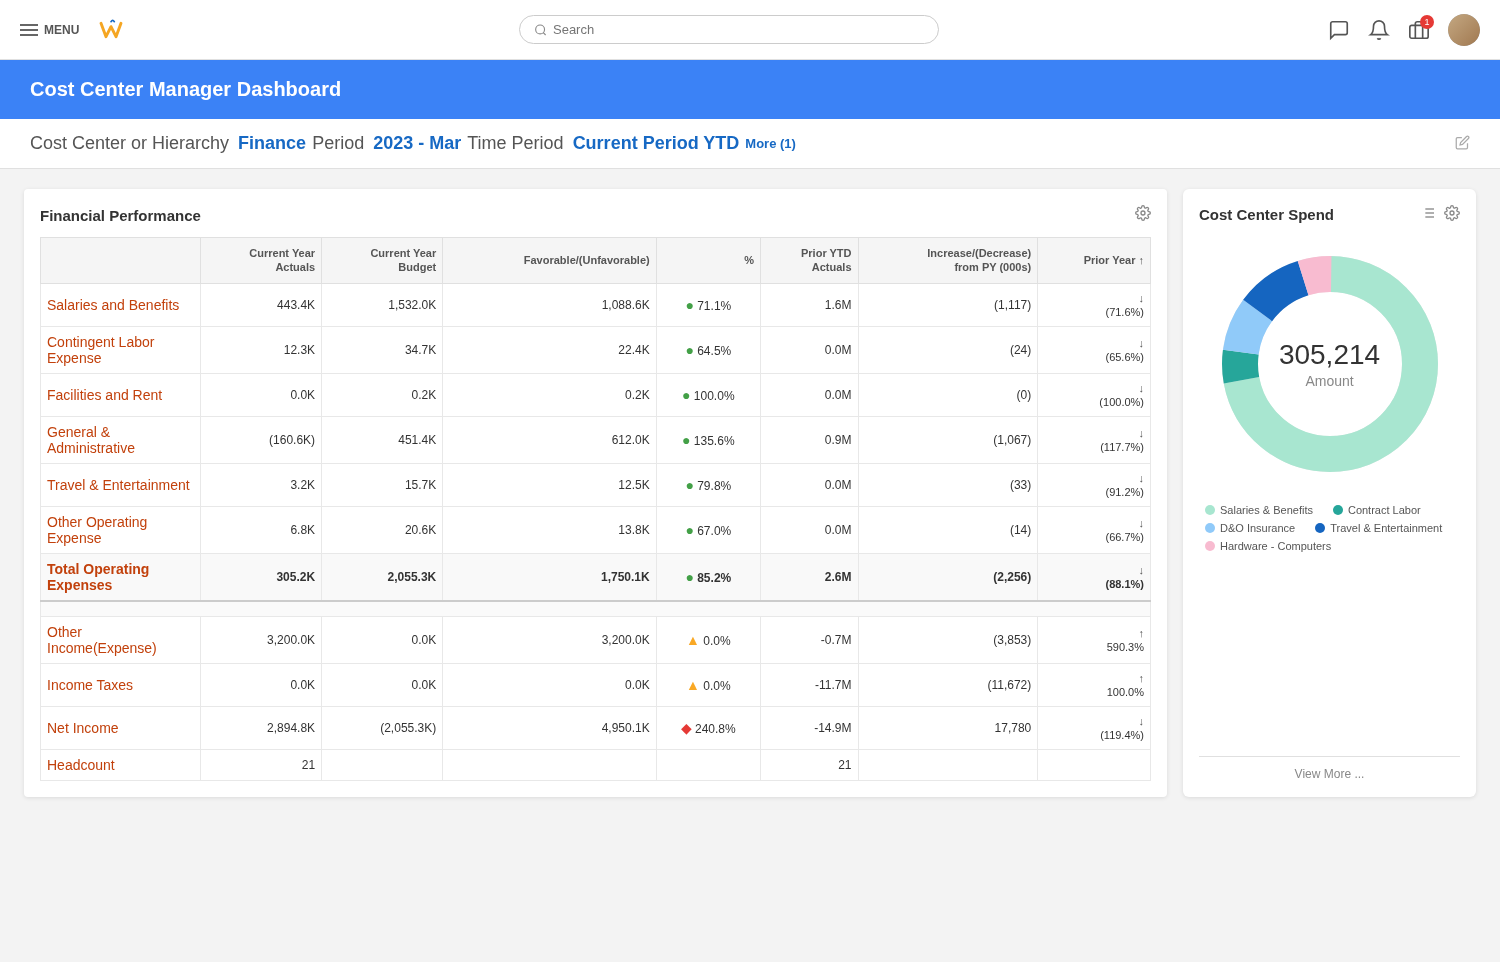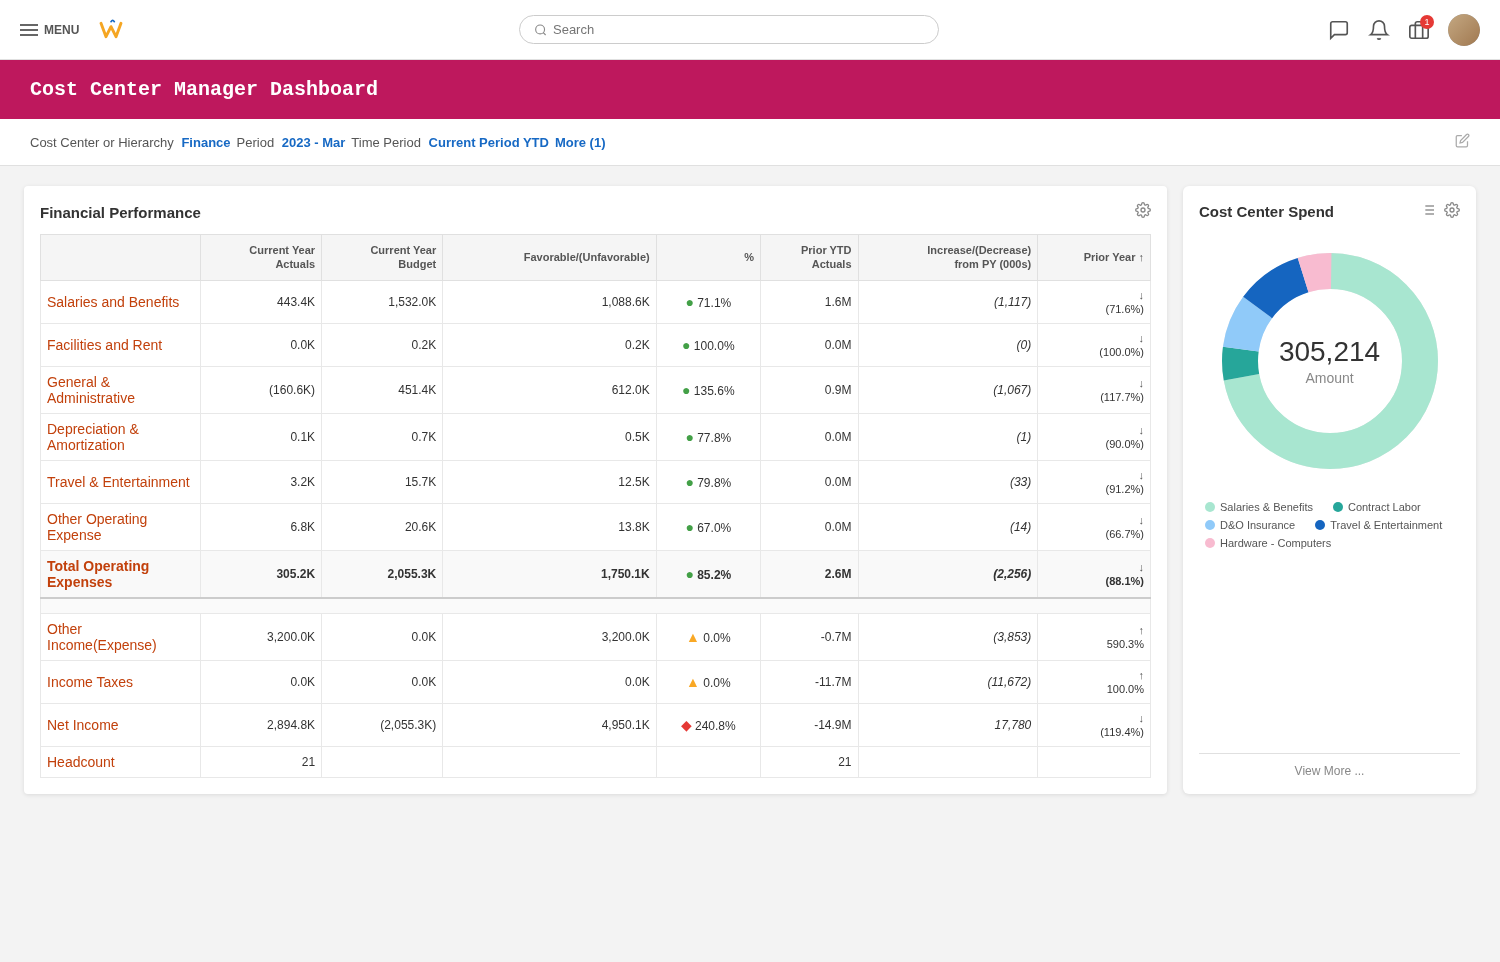--- a/index.html
+++ b/index.html
@@ -59,35 +59,34 @@
       font-size: 9px;
       border-radius: 50%;
       width: 14px; height: 14px;
       display: flex; align-items: center; justify-content: center;
     }
     .avatar { width: 32px; height: 32px; border-radius: 50%; background: #b0b0b0; overflow: hidden; cursor: pointer; }
     .avatar-img { width: 100%; height: 100%; background: linear-gradient(135deg, #c4a882, #a07850); border-radius: 50%; }
 
     
     .page-header {
-      background: #be185d;
+      background: #3b82f6;
       padding: 18px 30px;
-      font-family: Liberation Mono, monospace;
     }
     .page-title { color: white; font-size: 20px; font-weight: 700; }
 
     
     .filter-bar {
       background: #fff;
       padding: 14px 30px;
       display: flex;
       align-items: center;
       border-bottom: 1px solid #e0e0e0;
     }
-    .filter-item { font-size: 13px; margin-right: 6px; }
+    .filter-item { font-size: 18px; margin-right: 6px; }
     .filter-label { color: #555; font-weight: 500; }
     .filter-value { color: #1769c4; font-weight: 600; margin-left: 4px; }
     .filter-more { color: #1769c4; font-weight: 600; cursor: pointer; }
     .edit-icon { margin-left: auto; color: #888; cursor: pointer; font-size: 15px; }
 
     
     .main-content {
       display: flex;
       gap: 16px;
       padding: 20px 24px;
@@ -139,21 +138,21 @@
     .fp-table .total-row td:first-child { font-weight: 700; }
     .link-blue { color: #1769c4; }
     .link-paren { color: #1769c4; }
     .pct-cell { text-align: center !important; }
     .dot-green { color: #43a047; font-size: 14px; }
     .dot-yellow { color: #f9a825; font-size: 14px; }
     .dot-red { color: #e53935; font-size: 14px; }
     .arrow-down { color: #555; font-size: 11px; }
     .arrow-up { color: #555; font-size: 11px; }
     .pct-sub { color: #333; font-size: 11px; }
-    .neg-paren { color: #333; font-style: italic; }
+    .neg-paren { color: #333; }
     .separator-row td { border-top: 2px solid #ccc; height: 12px; background: #fafafa; }
 
     
     .spend-panel {
       width: 293px;
       background: #fff;
       border-radius: 6px;
       box-shadow: 0 1px 4px rgba(0,0,0,0.1);
       padding: 16px;
       display: flex;
@@ -310,48 +309,48 @@
     <td>Salaries and Benefits</td>
     <td class="link-blue">443.4K</td>
     <td class="link-blue">1,532.0K</td>
     <td class="link-blue">1,088.6K</td>
     <td class="pct-cell"><span class="dot-green">●</span> 71.1%</td>
     <td>1.6M</td>
     <td class="neg-paren">(1,117)</td>
     <td><span class="arrow-down">↓</span><br><span class="pct-sub">(71.6%)</span></td>
   </tr>
           <tr>
+    <td>Contingent Labor Expense</td>
+    <td class="link-blue">12.3K</td>
+    <td class="link-blue">34.7K</td>
+    <td class="link-blue">22.4K</td>
+    <td class="pct-cell"><span class="dot-green">●</span> 64.5%</td>
+    <td>0.0M</td>
+    <td class="neg-paren">(24)</td>
+    <td><span class="arrow-down">↓</span><br><span class="pct-sub">(65.6%)</span></td>
+  </tr>
+          <tr>
     <td>Facilities and Rent</td>
     <td class="link-paren">0.0K</td>
     <td class="link-blue">0.2K</td>
     <td class="link-blue">0.2K</td>
     <td class="pct-cell"><span class="dot-green">●</span> 100.0%</td>
     <td>0.0M</td>
     <td class="neg-paren">(0)</td>
     <td><span class="arrow-down">↓</span><br><span class="pct-sub">(100.0%)</span></td>
   </tr>
           <tr>
     <td>General &amp; Administrative</td>
     <td class="link-paren">(160.6K)</td>
     <td class="link-blue">451.4K</td>
     <td class="link-blue">612.0K</td>
     <td class="pct-cell"><span class="dot-green">●</span> 135.6%</td>
     <td>0.9M</td>
     <td class="neg-paren">(1,067)</td>
     <td><span class="arrow-down">↓</span><br><span class="pct-sub">(117.7%)</span></td>
-  </tr>
-          <tr>
-    <td>Depreciation &amp; Amortization</td>
-    <td class="link-blue">0.1K</td>
-    <td class="link-blue">0.7K</td>
-    <td class="link-blue">0.5K</td>
-    <td class="pct-cell"><span class="dot-green">●</span> 77.8%</td>
-    <td>0.0M</td>
-    <td class="neg-paren">(1)</td>
-    <td><span class="arrow-down">↓</span><br><span class="pct-sub">(90.0%)</span></td>
   </tr>
           <tr>
     <td>Travel &amp; Entertainment</td>
     <td class="link-blue">3.2K</td>
     <td class="link-blue">15.7K</td>
     <td class="link-blue">12.5K</td>
     <td class="pct-cell"><span class="dot-green">●</span> 79.8%</td>
     <td>0.0M</td>
     <td class="neg-paren">(33)</td>
     <td><span class="arrow-down">↓</span><br><span class="pct-sub">(91.2%)</span></td>

